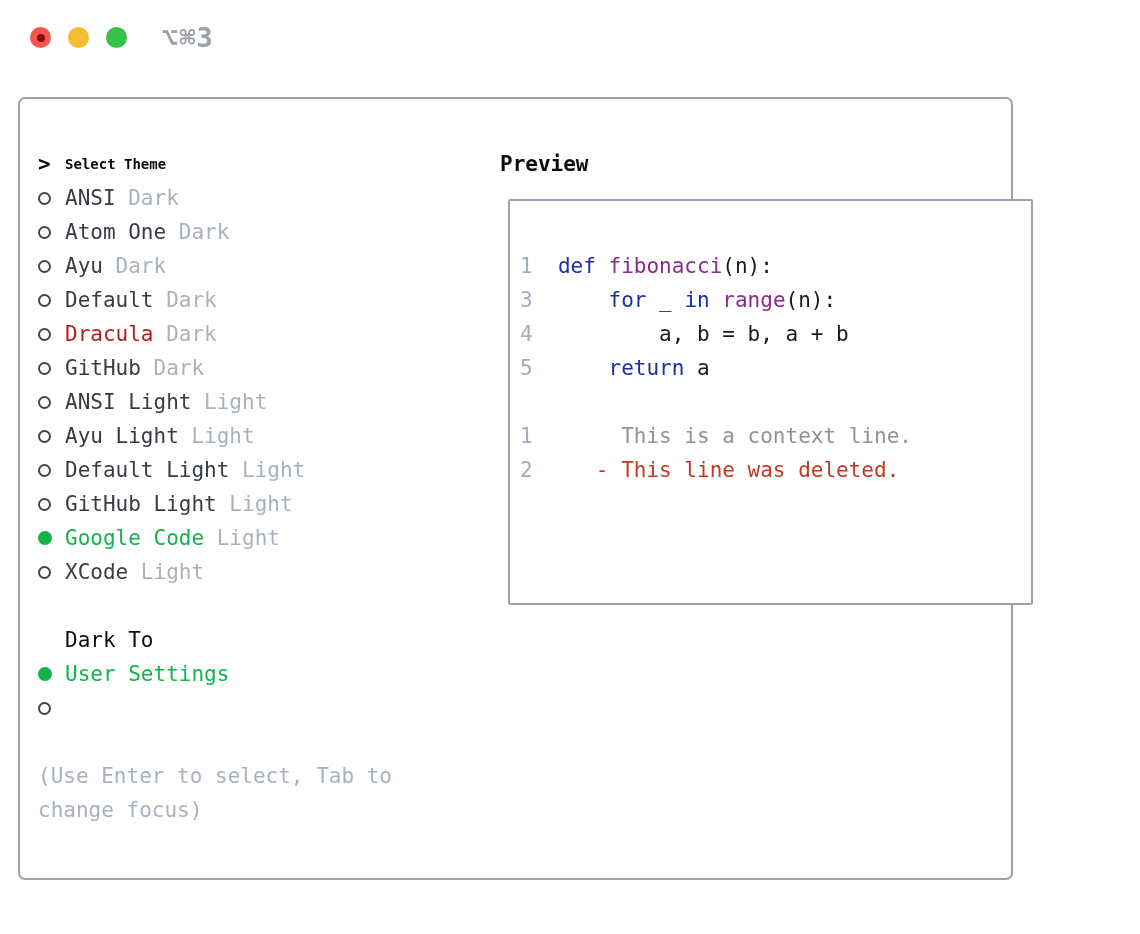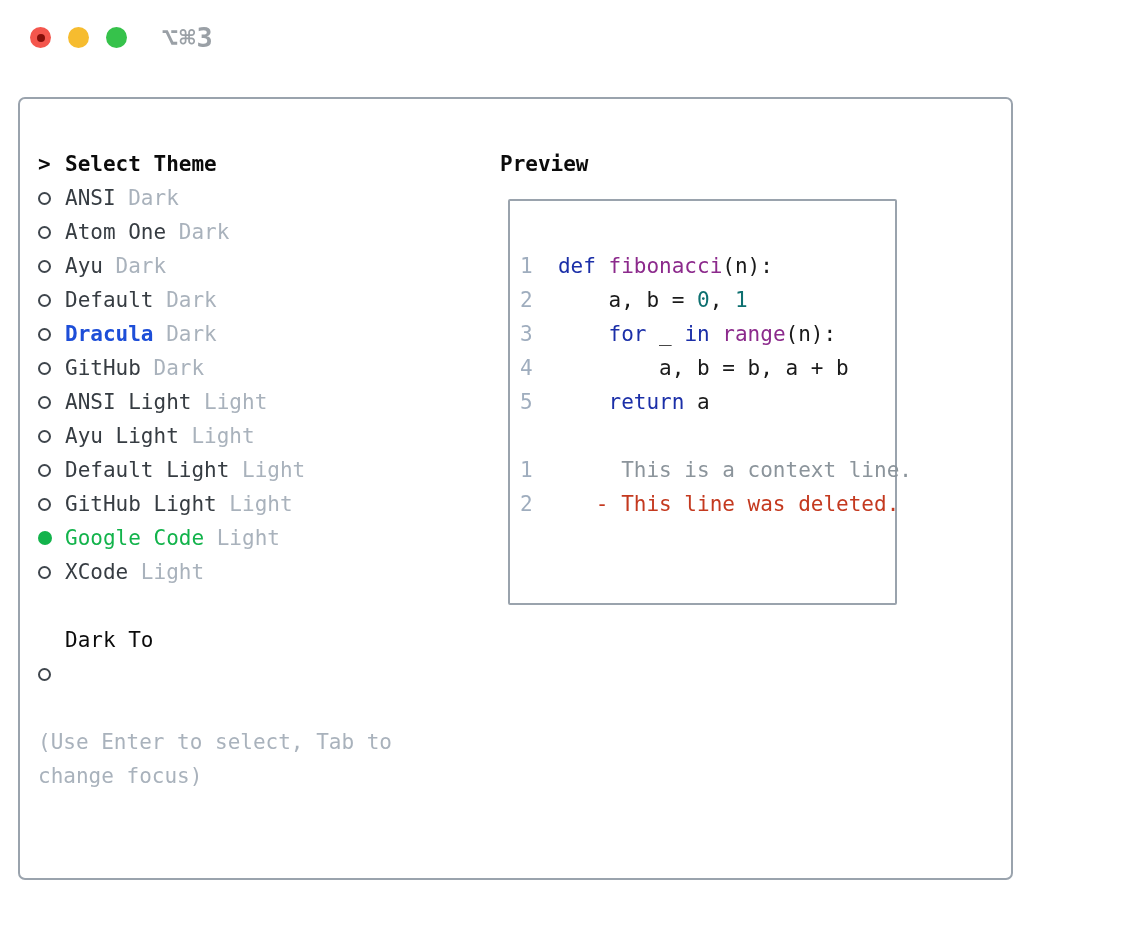--- a/index.html
+++ b/index.html
@@ -17,28 +17,28 @@
   .main-box { position:absolute; left:18px; top:97px; width:995px; height:783px;
               border:2px solid #9aa3ad; border-radius:7px; background:#ffffff; }
 
   
   .left-panel { position:absolute; left:18px; top:48px; width:440px; }
   .row { display:flex; align-items:center; height:34px; font-size:21px; white-space:pre; }
   .bullet { width:27px; display:inline-flex; align-items:center; flex:none; }
   .circle { width:13px; height:13px; border-radius:50%; border:2px solid #3f464d; display:inline-block; }
   .circle.sel { border:none; width:14px; height:14px; }
   .hdr-prefix { font-weight:bold; font-size:21px; }
-  .hdr-label { font-weight:bold; font-size:21px; }
+  .hdr-label { font-weight:bold; font-size:14px; }
   .spacer { height:34px; }
   .hint { font-size:21px; line-height:34px; width:432px; white-space:normal; }
 
   
   .preview-label { position:absolute; left:480px; top:48px; height:34px; display:flex; align-items:center;
                    font-size:21px; font-weight:bold; }
-  .preview-box { position:absolute; left:488px; top:100px; width:389px; height:406px;
+  .preview-box { position:absolute; left:488px; top:100px; width:525px; height:406px;
                  border:2px solid #9aa3ad; border-radius:2px; background:#ffffff; }
   .preview-pre { padding:48px 0 0 10px; font-size:21px; line-height:34px; }
   .pline { height:34px; white-space:pre; }
   .ln { display:inline-block; width:1ch; margin-right:2ch; }
 </style>
 </head>
 <body>
 
 <div class="titlebar">
   <div class="lights">
@@ -55,46 +55,46 @@
 
   <div class="left-panel">
     <div class="row">
       <span class="bullet hdr-prefix" id="hdr-prefix" style="color: rgb(11, 11, 11);">&gt;</span><span class="hdr-label" id="hdr-label" style="color: rgb(11, 11, 11);">Select Theme</span>
     </div>
     <div id="theme-list">
         <div class="row"><span class="bullet"><span class="circle" style="border-color: rgb(63, 70, 77);"></span></span><span style="color: rgb(54, 60, 66);">ANSI</span><span style="color: rgb(169, 178, 188);"> Dark</span></div>
         <div class="row"><span class="bullet"><span class="circle" style="border-color: rgb(63, 70, 77);"></span></span><span style="color: rgb(54, 60, 66); text-align: right;">Atom One</span><span style="color: rgb(169, 178, 188);"> Dark</span></div>
         <div class="row"><span class="bullet"><span class="circle" style="border-color: rgb(63, 70, 77);"></span></span><span style="color: rgb(54, 60, 66);">Ayu</span><span style="color: rgb(169, 178, 188);"> Dark</span></div>
         <div class="row"><span class="bullet"><span class="circle" style="border-color: rgb(63, 70, 77);"></span></span><span style="color: rgb(54, 60, 66);">Default</span><span style="color: rgb(169, 178, 188);"> Dark</span></div>
-        <div class="row"><span class="bullet"><span class="circle" style="border-color: rgb(63, 70, 77);"></span></span><span style="color: #1d4ed8; font-weight: bold;">Dracula</span><span style="color: rgb(169, 178, 188);"> Dark</span></div>
+        <div class="row"><span class="bullet"><span class="circle" style="border-color: rgb(63, 70, 77);"></span></span><span style="color: #b91c1c;">Dracula</span><span style="color: rgb(169, 178, 188);"> Dark</span></div>
         <div class="row"><span class="bullet"><span class="circle" style="border-color: rgb(63, 70, 77);"></span></span><span style="color: rgb(54, 60, 66);">GitHub</span><span style="color: rgb(169, 178, 188);"> Dark</span></div>
         <div class="row"><span class="bullet"><span class="circle" style="border-color: rgb(63, 70, 77);"></span></span><span style="color: rgb(54, 60, 66);">ANSI Light</span><span style="color: rgb(169, 178, 188);"> Light</span></div>
         <div class="row"><span class="bullet"><span class="circle" style="border-color: rgb(63, 70, 77);"></span></span><span style="color: rgb(54, 60, 66);">Ayu Light</span><span style="color: rgb(169, 178, 188);"> Light</span></div>
         <div class="row"><span class="bullet"><span class="circle" style="border-color: rgb(63, 70, 77);"></span></span><span style="color: rgb(54, 60, 66);">Default Light</span><span style="color: rgb(169, 178, 188);"> Light</span></div>
         <div class="row"><span class="bullet"><span class="circle" style="border-color: rgb(63, 70, 77);"></span></span><span style="color: rgb(54, 60, 66);">GitHub Light</span><span style="color: rgb(169, 178, 188);"> Light</span></div>
         <div class="row"><span class="bullet"><span class="circle sel" style="background: rgb(18, 179, 75);"></span></span><span style="color: rgb(18, 179, 75);">Google Code</span><span style="color: rgb(169, 178, 188);"> Light</span></div>
         <div class="row"><span class="bullet"><span class="circle" style="border-color: rgb(63, 70, 77);"></span></span><span style="color: rgb(54, 60, 66);">XCode</span><span style="color: rgb(169, 178, 188);"> Light</span></div>
       </div>
     <div class="spacer"></div>
     <div class="row">
       <span class="bullet"></span><span id="apply-label" style="color: rgb(11, 11, 11);">Dark To</span>
     </div>
     <div id="apply-list">
+        <div class="row"><span class="bullet"><span class="circle sel" style="background: rgb(18, 179, 75);"></span></span><span style="color: rgb(18, 179, 75);">User Settings</span></div>
         <div class="row"><span class="bullet"><span class="circle" style="border-color: rgb(63, 70, 77);"></span></span></div>
       </div>
     <div class="spacer"></div>
     <div class="hint" id="hint" style="color: rgb(169, 178, 188);">(Use Enter to select, Tab to change focus)</div>
   </div>
 
   <div class="preview-label" style="color: rgb(11, 11, 11);">Preview</div>
 
   <div class="preview-box">
     <div class="preview-pre" id="preview-pre">
         <div class="pline"><span class="ln" style="color: rgb(159, 173, 190);">1</span><span style="color: rgb(27, 47, 168);">def</span><span style="color: rgb(26, 26, 26);"> </span><span style="color: rgb(140, 42, 140);">fibonacci</span><span style="color: rgb(26, 26, 26);">(n):</span></div>
-        <div class="pline"><span class="ln" style="color: rgb(159, 173, 190);">2</span><span style="color: rgb(26, 26, 26);">    a, b = </span><span style="color: rgb(14, 112, 112);">0</span><span style="color: rgb(26, 26, 26);">, </span><span style="color: rgb(14, 112, 112);">1</span></div>
         <div class="pline"><span class="ln" style="color: rgb(159, 173, 190);">3</span><span style="color: rgb(26, 26, 26);">    </span><span style="color: rgb(27, 47, 168);">for</span><span style="color: rgb(26, 26, 26);"> _ </span><span style="color: rgb(27, 47, 168);">in</span><span style="color: rgb(26, 26, 26);"> </span><span style="color: rgb(140, 42, 140);">range</span><span style="color: rgb(26, 26, 26);">(n):</span></div>
         <div class="pline"><span class="ln" style="color: rgb(159, 173, 190);">4</span><span style="color: rgb(26, 26, 26);">        a, b = b, a + b</span></div>
         <div class="pline"><span class="ln" style="color: rgb(159, 173, 190);">5</span><span style="color: rgb(26, 26, 26);">    </span><span style="color: rgb(27, 47, 168);">return</span><span style="color: rgb(26, 26, 26);"> a</span></div>
         <div class="pline"></div>
         <div class="pline"><span class="ln" style="color: rgb(159, 173, 190);">1</span><span style="color: rgb(139, 148, 155);">     This is a context line.</span></div>
         <div class="pline"><span class="ln" style="color: rgb(159, 173, 190);">2</span><span style="color: rgb(196, 57, 31); margin-top: 16px;">   - This line was deleted.</span></div>
       </div>
   </div>
 
 </div>

